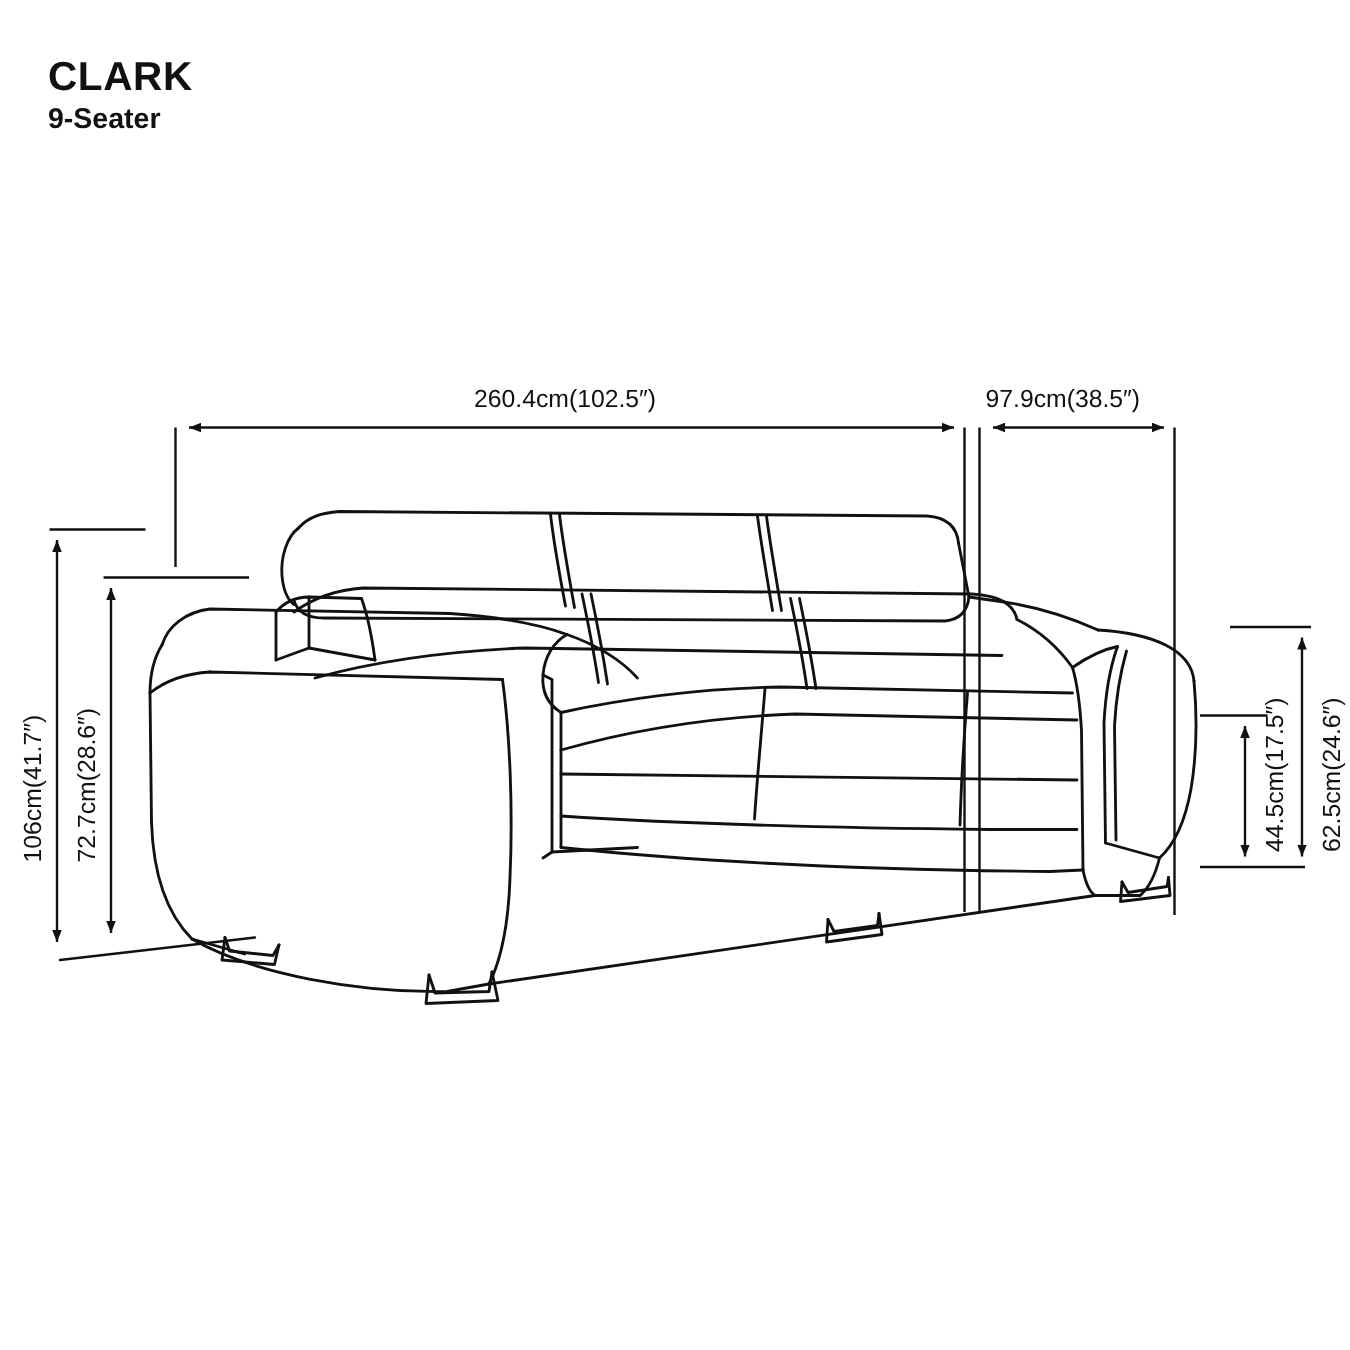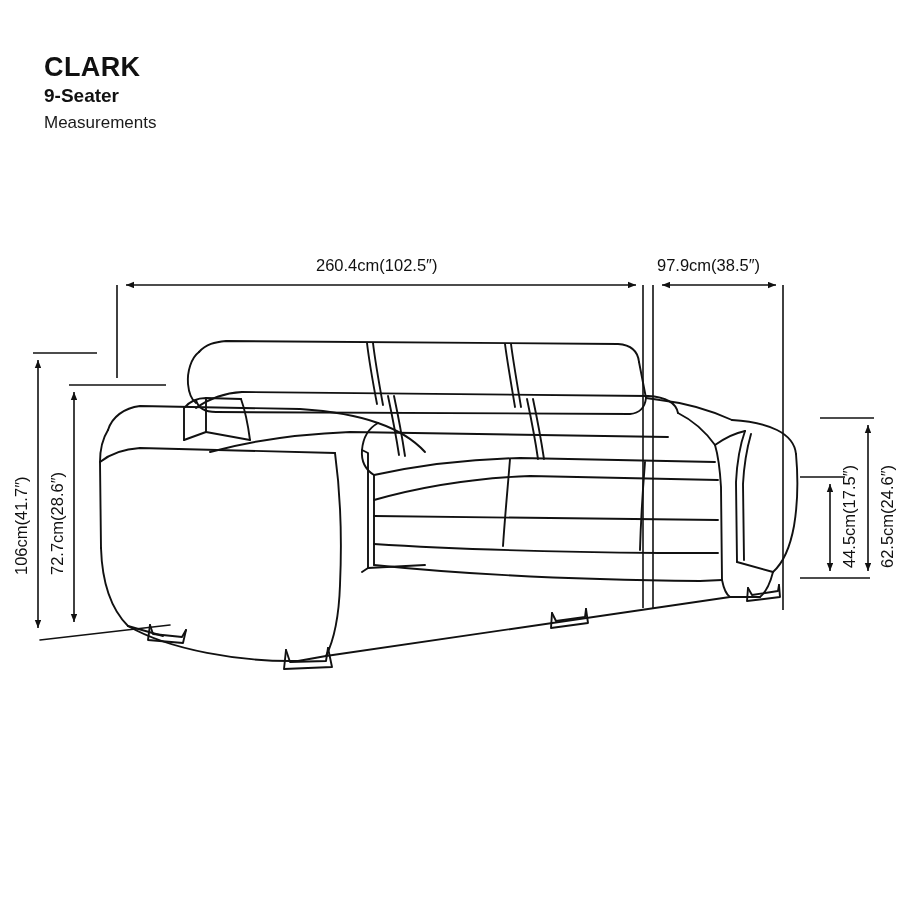--- a/index.html
+++ b/index.html
@@ -15,24 +15,23 @@
   #page {
     position: relative;
     width: 900px;
     height: 900px;
     background: #ffffff;
     overflow: hidden;
   }
   
   #title-block {
     position: absolute;
-    left: 44px;
+    left: 32px;
     top: 36px;
     width: 420px;
-    margin-top: 16px;
   }
   #brand-name {
     font-size: 27px;
     font-weight: bold;
     letter-spacing: 0.4px;
     line-height: 1.12;
     color: #111111;
     margin: 0;
   }
   #product-variant {
@@ -64,21 +63,20 @@
   }
 </style>
 </head>
 <body>
 
 <div id="page">
 
   <div id="title-block">
     <div id="brand-name">CLARK</div>
     <div id="product-variant">9-Seater</div>
-    <div id="drawing-subtitle">Measurements</div>
   </div>
 
   <svg id="drawing-canvas" viewBox="0 0 900 900">
 
     <defs>
       <marker id="arrowEnd" markerWidth="9" markerHeight="9" refX="8" refY="3.2" orient="auto" markerUnits="userSpaceOnUse">
         <path d="M0,0 L8,3.2 L0,6.4 z" fill="#111111"></path>
       </marker>
       <marker id="arrowStart" markerWidth="9" markerHeight="9" refX="0" refY="3.2" orient="auto" markerUnits="userSpaceOnUse">
         <path d="M8,0 L0,3.2 L8,6.4 z" fill="#111111"></path>

